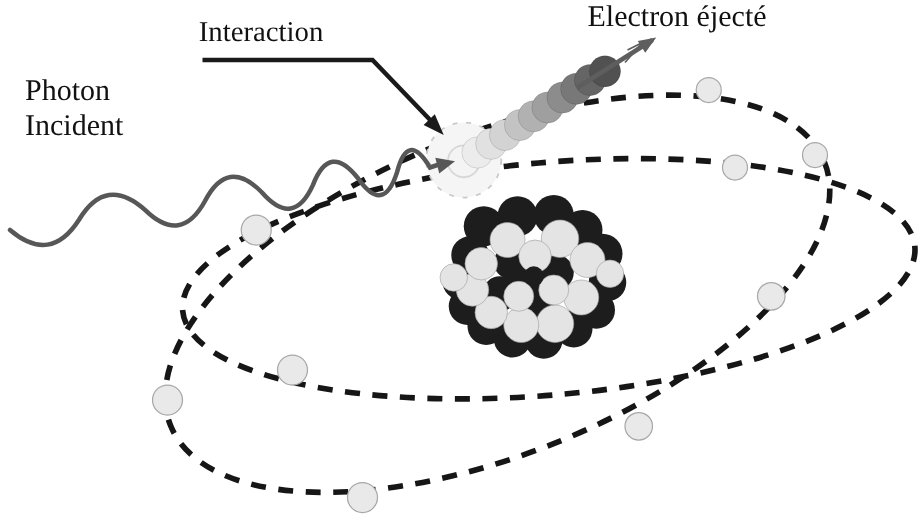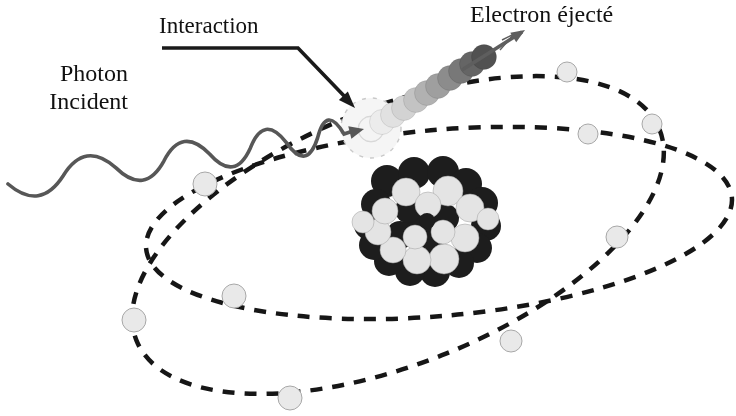--- a/index.html
+++ b/index.html
@@ -1,20 +1,20 @@
 <!DOCTYPE html>
 <html><head>
 <meta charset="utf-8">
 <style>
   html,body{margin:0;padding:0;background:#fff;}
   .canvas{position:relative;width:736px;height:416px;background:#ffffff;overflow:hidden;
           font-family:"Liberation Serif","DejaVu Serif",serif;}
   .canvas svg{position:absolute;left:0;top:0;}
   .lbl{position:absolute;color:#111;white-space:nowrap;}
-  .lbl-photon{left:20px;top:60px;width:108px;text-align:right;font-size:24px;line-height:1.15;}
+  .lbl-photon{left:20px;top:60px;width:108px;text-align:left;font-size:24px;line-height:1.15;}
   .lbl-photon .l2{}
   .lbl-interaction{left:159px;top:13px;font-size:23px;}
   .lbl-ejected{left:427px;top:1px;font-size:24px;margin-left:43px;}
 </style>
 </head>
 <body>
 
 <div class="canvas">
   <svg id="scene" width="736" height="416" viewBox="0 0 736 416">
       <ellipse cx="439" cy="223" rx="294" ry="93" transform="rotate(-5 439 223)" fill="none" stroke="#161616" stroke-width="4.5" stroke-dasharray="12 10"></ellipse>

